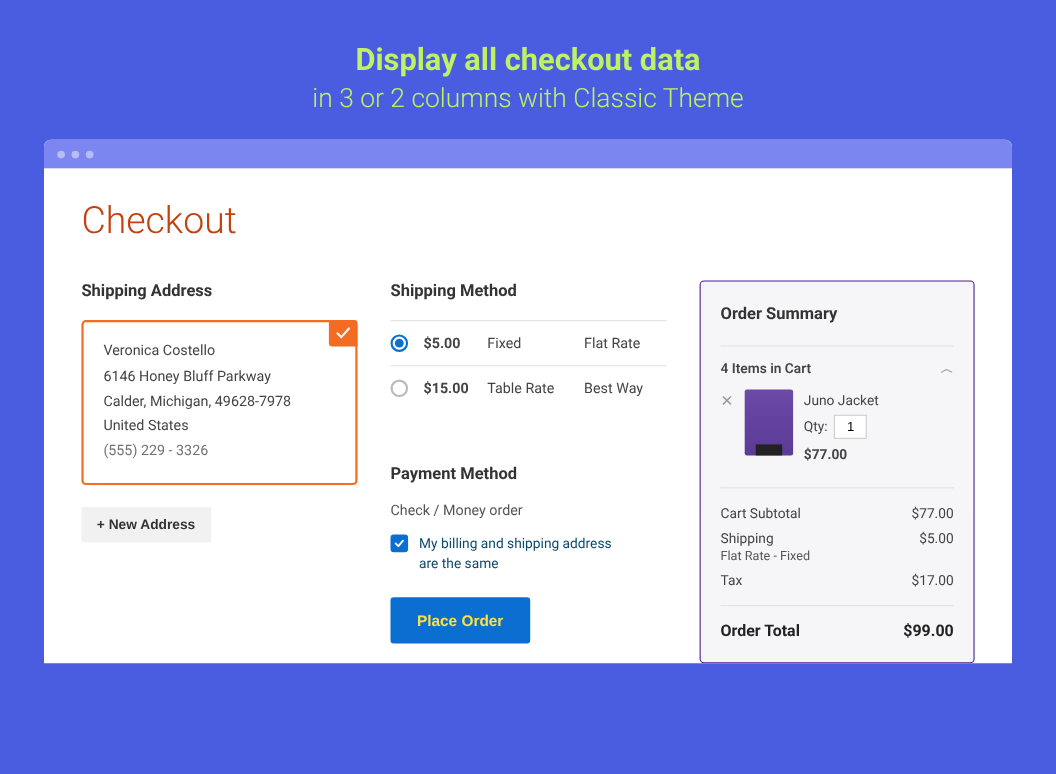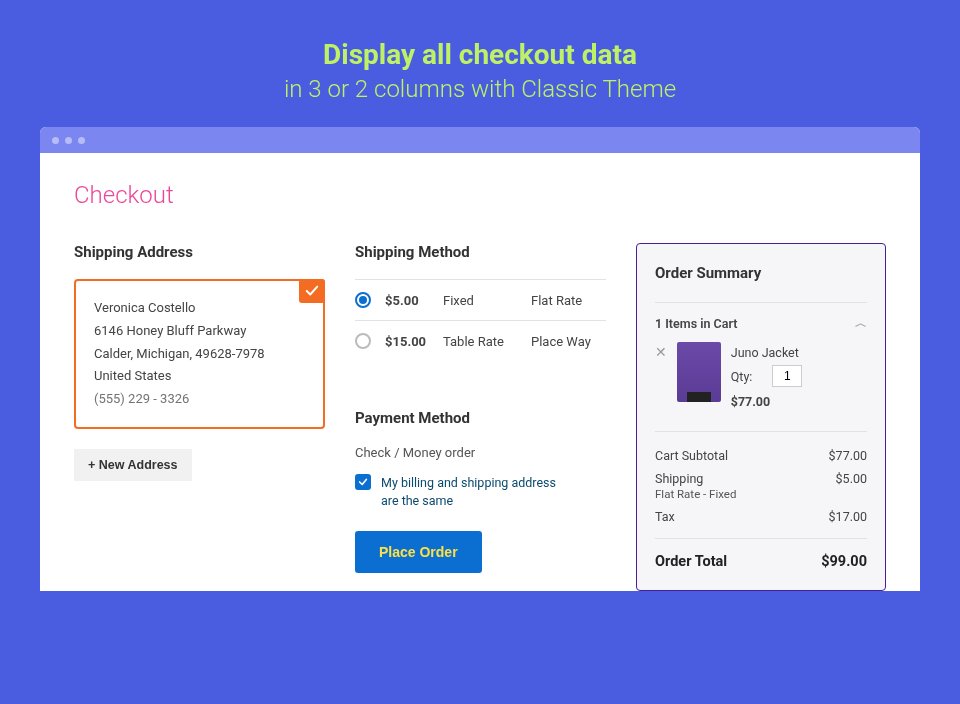--- a/index.html
+++ b/index.html
@@ -36,23 +36,23 @@
   display: flex;
   align-items: center;
   padding: 0 12px;
   gap: 6px;
 }
 .dot { width: 7px; height: 7px; border-radius: 50%; background: rgba(255,255,255,0.45); }
 .content {
   padding: 28px 34px 0;
 }
 .page-title {
-  font-size: 24px;
+  font-size: 34px;
   font-weight: 300;
-  color: #ec4899;
+  color: #c2410c;
   margin-bottom: 34px;
 }
 .cols {
   display: flex;
   gap: 30px;
 }
 .col { flex: 1; }
 .section-title {
   font-size: 15px;
   font-weight: 700;
@@ -179,21 +179,21 @@
   position: relative;
 }
 .thumb::after {
   content:"";
   position:absolute;
   bottom:0;left:10px;right:10px;height:10px;
   background:#222;
 }
 .item-info { flex: 1; font-size: 12.5px; color: #444; line-height: 1.7; }
 .item-name { margin-bottom: 2px; }
-.qty-row { display:flex; align-items:flex-end; gap:20px; margin-bottom: 4px; }
+.qty-row { display:flex; align-items:flex-end; gap:6px; margin-bottom: 4px; }
 .qty-input {
   width: 30px; height: 22px;
   border: 1px solid #ccc;
   text-align: center;
   font-size: 12px;
 }
 .item-price { font-weight: 700; }
 .totals { border-top: 1px solid #e2e2e2; padding-top: 12px; }
 .trow { display:flex; justify-content:space-between; font-size: 12.5px; color:#444; padding: 4px 0;}
 .trow .sub { font-size: 11.5px; color:#555; }
@@ -246,42 +246,42 @@
         <div class="ship-row">
           <div class="radio checked"></div>
           <div class="ship-price">$5.00</div>
           <div class="ship-type">Fixed</div>
           <div class="ship-carrier">Flat Rate</div>
         </div>
         <div class="ship-row">
           <div class="radio"></div>
           <div class="ship-price">$15.00</div>
           <div class="ship-type">Table Rate</div>
-          <div class="ship-carrier">Place Way</div>
+          <div class="ship-carrier">Best Way</div>
         </div>
 
         <div class="payment-section">
           <div class="section-title">Payment Method</div>
           <div class="pay-type">Check / Money order</div>
           <div class="check-row">
             <div class="checkbox">
               <svg viewBox="0 0 12 12">
                   <path d="M2 6 L5 9 L10 3" stroke="#fff" stroke-width="2" fill="none" stroke-linecap="round" stroke-linejoin="round"></path>
                 </svg>
             </div>
             <div style="max-width:180px">My billing and shipping address are the same</div>
           </div>
           <button class="place-order">Place Order</button>
         </div>
       </div>
 
       <div class="summary">
         <div class="summary-title">Order Summary</div>
         <div class="cart-header">
-          <span>1 Items in Cart</span>
+          <span>4 Items in Cart</span>
           <span class="chev">︿</span>
         </div>
         <div class="cart-item">
           <div class="remove-x">✕</div>
           <div class="thumb"></div>
           <div class="item-info">
             <div class="item-name">Juno Jacket</div>
             <div class="qty-row">
               <span>Qty:</span>
               <input class="qty-input" value="1" style="">

